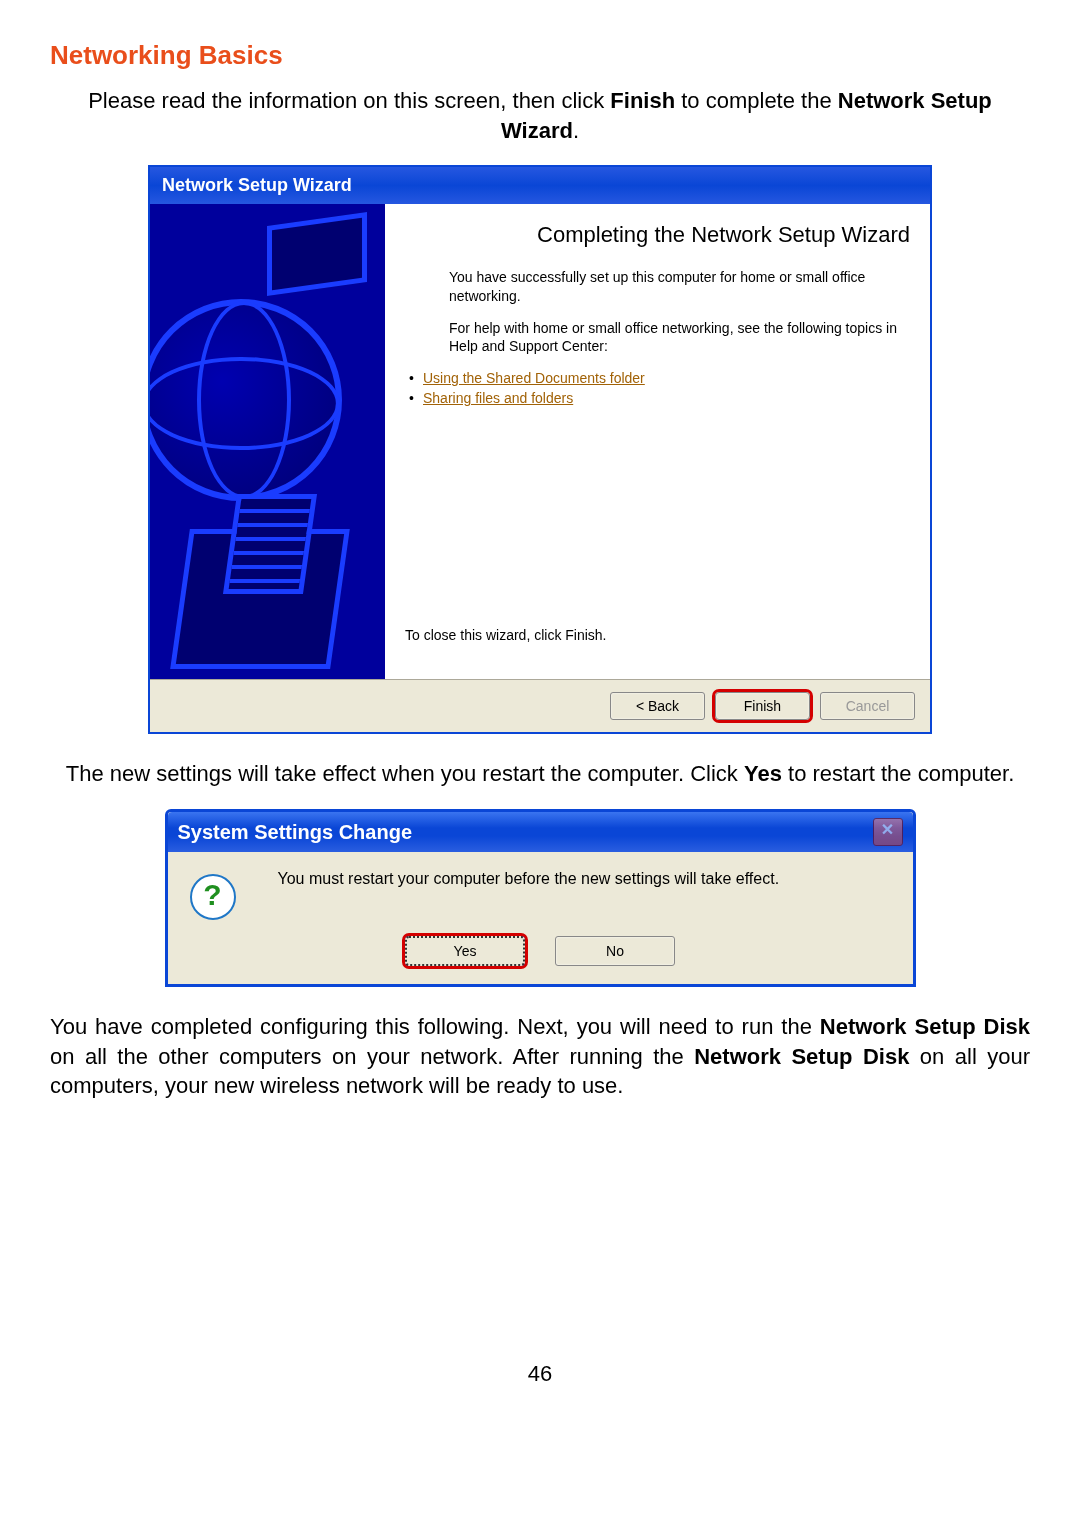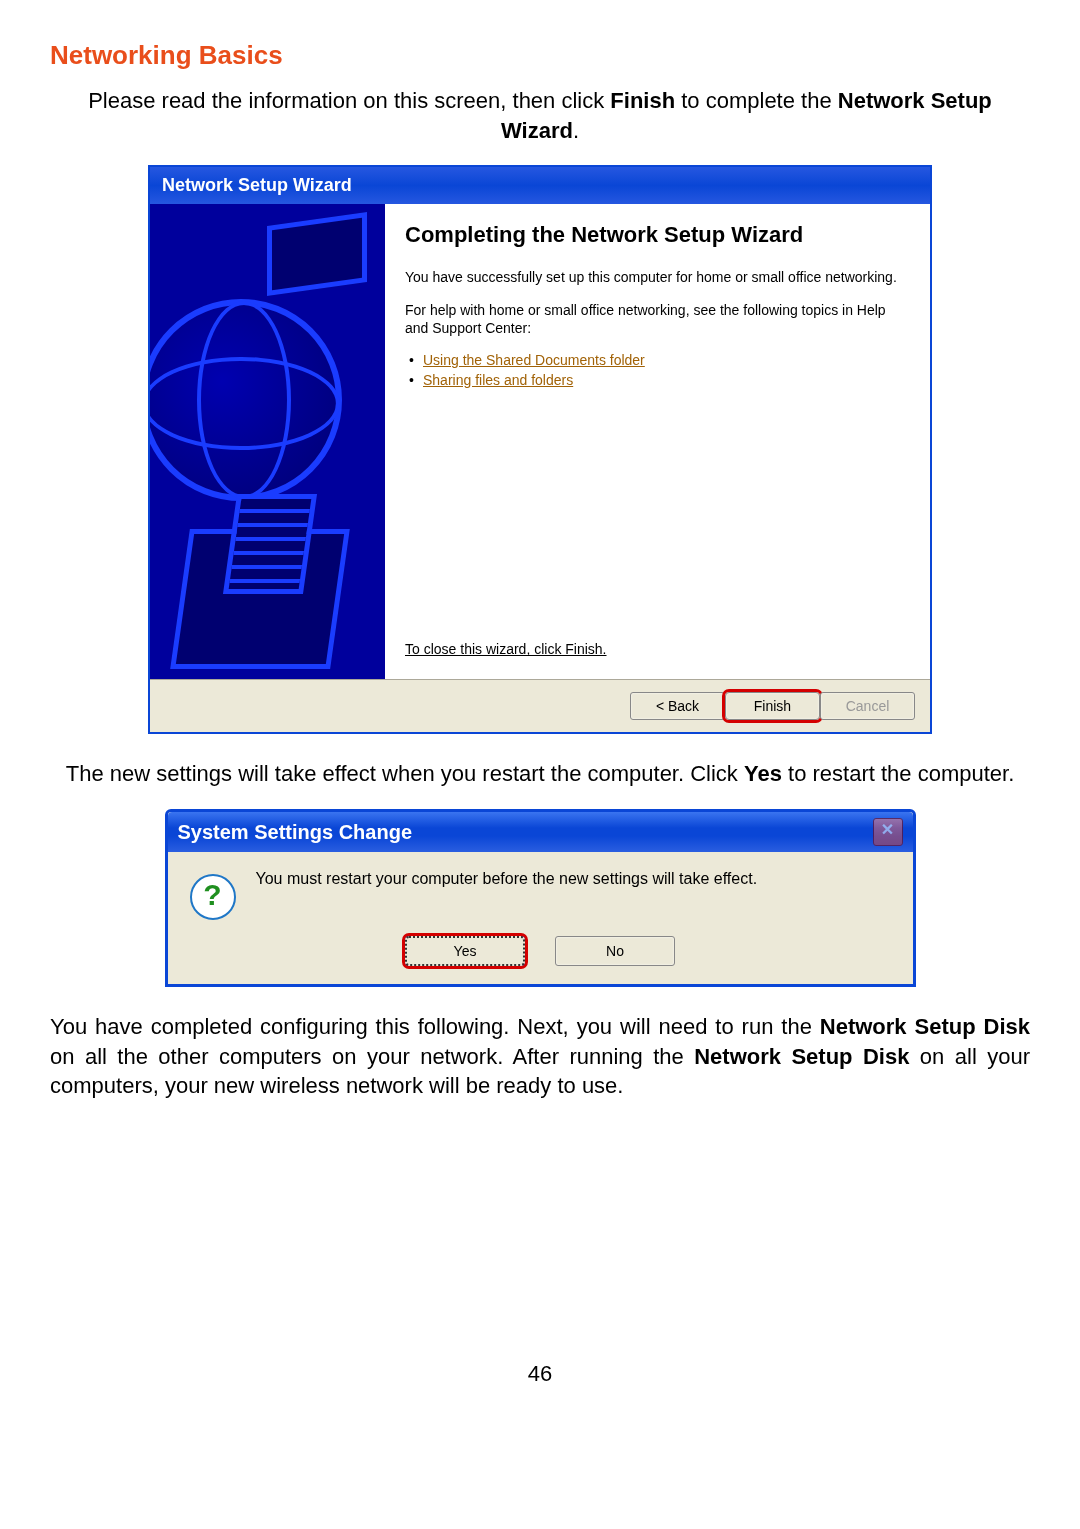--- a/index.html
+++ b/index.html
@@ -53,27 +53,29 @@
   .wizard-content {
     flex: 1;
     padding: 18px 20px 10px 20px;
     font-size: 14px;
     color: #000;
     background: #fff;
     position: relative;
   }
   .wizard-heading {
     font-size: 22px;
-    font-weight: bold;
+    font-weight: normal;
     margin-bottom: 20px;
+    text-align: right;
   }
   .wizard-p {
     font-size: 14px;
     margin-bottom: 14px;
     line-height: 1.3;
+    margin-left: 44px;
   }
   .wizard-links {
     list-style: none;
     padding-left: 18px;
     margin: 0 0 14px 0;
   }
   .wizard-links li {
     font-size: 14px;
     position: relative;
     line-height: 1.4;
@@ -83,31 +85,31 @@
     position: absolute;
     left: -14px;
   }
   .wizard-link {
     color: #a16207;
     text-decoration: underline;
     cursor: pointer;
   }
   .wizard-closehint {
     position: absolute;
-    bottom: 22px;
+    bottom: 36px;
     left: 20px;
     font-size: 14px;
-    text-decoration: underline;
   }
   .wizard-footer {
     background: #ece9d8;
     border-top: 1px solid #aca899;
     padding: 12px 15px;
     display: flex;
     justify-content: flex-end;
+    gap: 10px;
   }
   .xp-button {
     min-width: 95px;
     height: 28px;
     font-size: 14px;
     background: #ece9d8;
     border: 1px solid #888;
     border-radius: 3px;
     box-shadow: inset 0 0 2px #fff;
     cursor: pointer;
@@ -179,21 +181,21 @@
     font-weight: bold;
     font-size: 16px;
     line-height: 22px;
     text-align: center;
     cursor: pointer;
     opacity: 0.55;
   }
   .dialog-body {
     padding: 18px 22px 10px 22px;
     display: flex;
-    gap: 20px;
+    gap: 42px;
     align-items: flex-start;
   }
   .q-icon {
     width: 42px;
     height: 42px;
     border-radius: 50%;
     background: #fff;
     border: 2px solid #1f77c7;
     position: relative;
     flex-shrink: 0;

